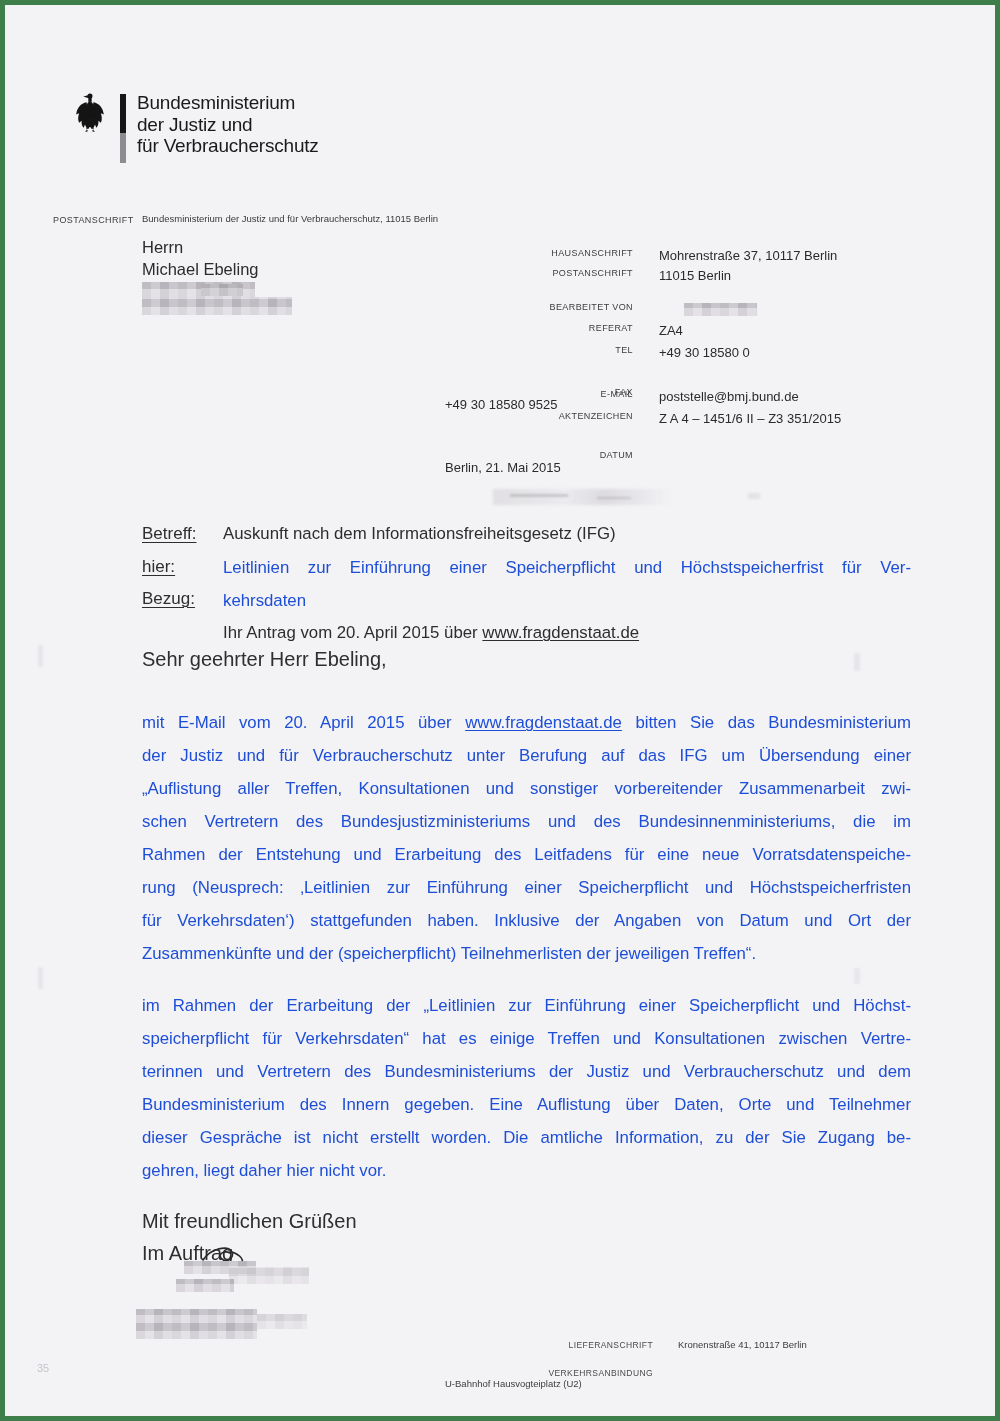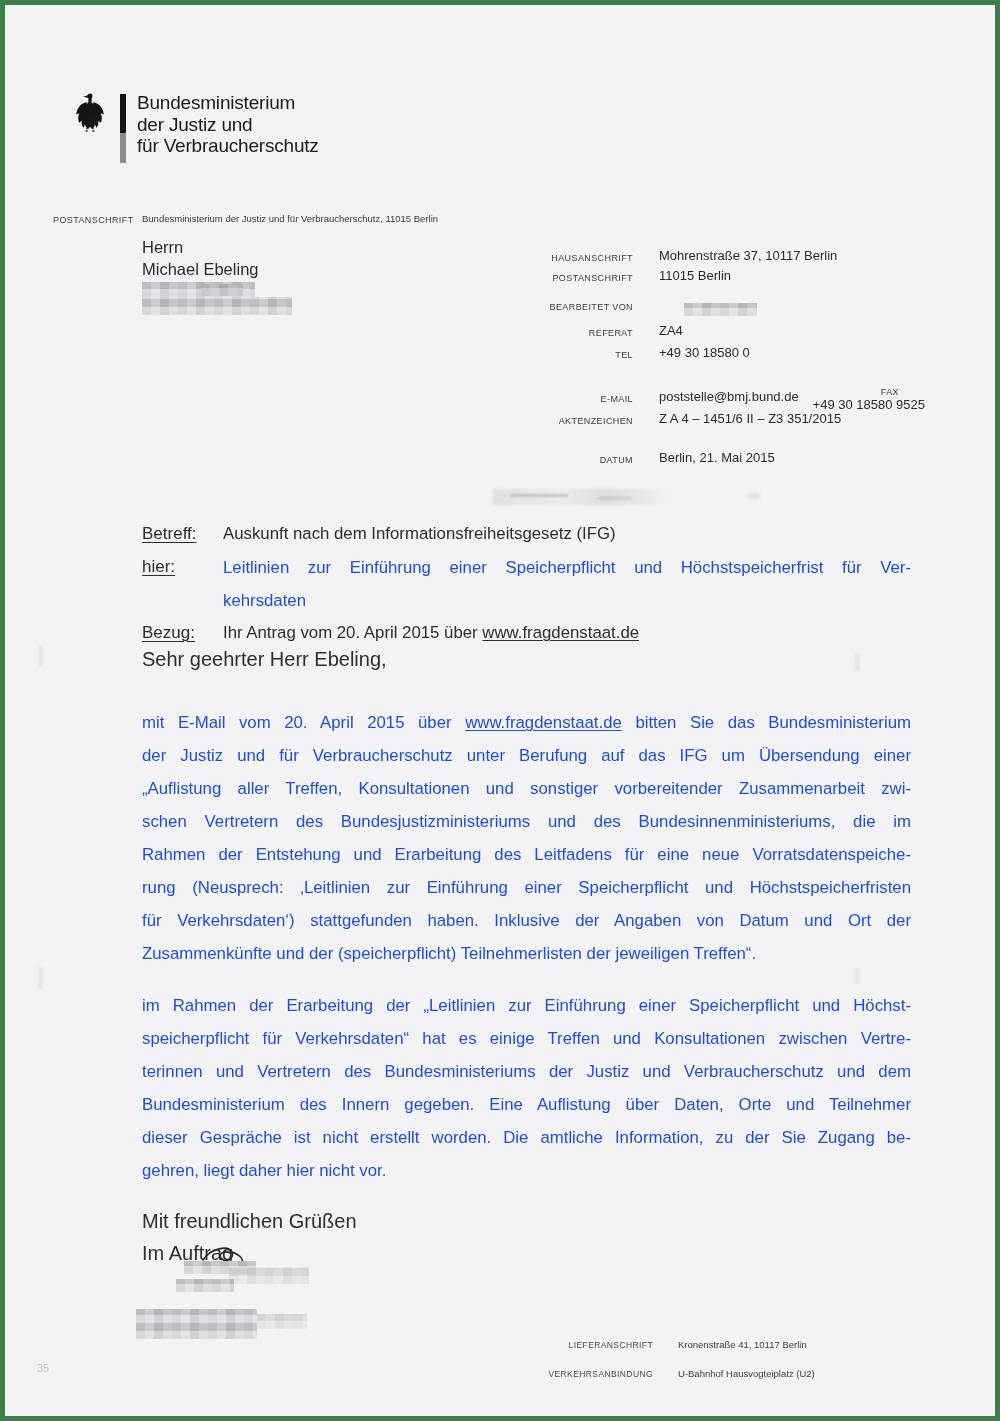--- a/index.html
+++ b/index.html
@@ -18,21 +18,21 @@
   .lh-bar{left:115px;top:89px;width:6px;height:69px;background:linear-gradient(#161616 0 56%, #8d8c90 56% 100%);}
   .ministry{left:132px;top:87px;font-size:19px;line-height:21.5px;color:#1a1a1a;letter-spacing:-0.2px;white-space:nowrap;}
   
   .cap{font-size:9px;letter-spacing:.4px;color:#3d3d3d;white-space:nowrap;}
   
   .ret-label{left:48px;top:210px;}
   .ret-line{left:137px;top:208px;font-size:9.5px;color:#3a3a3a;white-space:nowrap;}
   
   .recipient{left:137px;top:231px;font-size:16.5px;line-height:22px;color:#2b2b2b;}
   
-  .info-row{position:absolute;left:440px;width:480px;display:flex;align-items:flex-end;}
+  .info-row{position:absolute;left:440px;width:480px;display:flex;align-items:flex-start;}
   .info-label{width:214px;text-align:right;padding-right:26px;font-size:9px;letter-spacing:.4px;color:#3d3d3d;white-space:nowrap;box-sizing:border-box;}
   .info-value{font-size:13px;color:#2b2b2b;white-space:nowrap;}
   
   .sub-label{font-size:17px;color:#2d2d2d;text-decoration:underline;text-underline-offset:3px;text-decoration-thickness:1.3px;white-space:nowrap;}
   .sub-text{font-size:16.8px;color:#2d2d2d;white-space:nowrap;}
   .u{text-decoration:underline;text-underline-offset:2px;text-decoration-thickness:1px;}
   
   .bodytext{font-size:16.8px;color:#1d4ed8;}
   .lines{width:769px;line-height:33px;}
   .lines-narrow{width:688px;line-height:33px;}
@@ -119,33 +119,33 @@
     <div class="info-value">+49 30 18580 9525</div>
   </div>
   <div class="info-row" style="top:384px;">
     <div class="info-label">E-MAIL</div>
     <div class="info-value">poststelle@bmj.bund.de</div>
   </div>
   <div class="info-row" style="top:406px;">
     <div class="info-label">AKTENZEICHEN</div>
     <div class="info-value">Z A 4 – 1451/6 II – Z3 351/2015</div>
   </div>
-  <div class="info-row" style="top:445px;">
+  <div class="info-row" style="top:445px;flex-direction:column;">
     <div class="info-label">DATUM</div>
     <div class="info-value">Berlin, 21. Mai 2015</div>
   </div>
 
   <div class="abs sub-label" style="left:137px;top:519px;">Betreff:</div>
   <div class="abs sub-text" style="left:218px;top:519px;">Auskunft nach dem Informationsfreiheitsgesetz (IFG)</div>
   <div class="abs sub-label" style="left:137px;top:552px;">hier:</div>
   <div class="abs sub-text bodytext lines-narrow" style="left:218px;top:546px;white-space:normal;">
       <div class="jline">Leitlinien zur Einführung einer Speicherpflicht und Höchstspeicherfrist für Ver-</div>
       <div class="jline last">kehrsdaten</div>
     </div>
-  <div class="abs sub-label" style="left:137px;top:618px;">Bezug:</div>
+  <div class="abs sub-label" style="left:137px;top:584px;">Bezug:</div>
   <div class="abs sub-text" style="left:218px;top:618px;">
     <span>Ihr Antrag vom 20. April 2015 über </span><span class="u">www.fragdenstaat.de</span>
   </div>
 
   <div class="abs closing-line" style="left:137px;top:643px;">Sehr geehrter Herr Ebeling,</div>
 
   <div class="abs bodytext lines" style="left:137px;top:701px;">
       <div class="jline"><span>mit E-Mail vom 20. April 2015 über </span><span class="u">www.fragdenstaat.de</span><span> bitten Sie das Bundesministerium</span></div>
       <div class="jline">der Justiz und für Verbraucherschutz unter Berufung auf das IFG um Übersendung einer</div>
       <div class="jline">„Auflistung aller Treffen, Konsultationen und sonstiger vorbereitender Zusammenarbeit zwi-</div>
@@ -173,21 +173,21 @@
   <div class="px" style="left:179px;top:1256px;width:72px;height:13px;"></div>
   <div class="px light" style="left:224px;top:1262px;width:80px;height:17px;"></div>
   <div class="px" style="left:171px;top:1274px;width:58px;height:13px;"></div>
   <div class="px" style="left:131px;top:1304px;width:121px;height:30px;"></div>
   <div class="px light" style="left:252px;top:1309px;width:50px;height:15px;"></div>
 
   <div class="f-row" style="top:1334px;">
     <div class="f-label">LIEFERANSCHRIFT</div>
     <div class="f-value">Kronenstraße 41, 10117 Berlin</div>
   </div>
-  <div class="f-row" style="top:1363px;">
+  <div class="f-row" style="top:1363px;flex-direction:column;">
     <div class="f-label">VERKEHRSANBINDUNG</div>
     <div class="f-value">U-Bahnhof Hausvogteiplatz (U2)</div>
   </div>
 
   <div class="smudge" style="left:488px;top:484px;width:180px;height:16px;background:linear-gradient(90deg, rgba(60,55,65,.10), rgba(60,55,65,.04) 40%, rgba(60,55,65,.12) 62%, rgba(60,55,65,0));filter:blur(1.5px);"></div>
   <div class="smudge" style="left:505px;top:489px;width:58px;height:3px;background:rgba(45,42,50,.18);filter:blur(1px);"></div>
   <div class="smudge" style="left:592px;top:492px;width:34px;height:2px;background:rgba(45,42,50,.15);filter:blur(.8px);"></div>
   <div class="smudge" style="left:743px;top:488px;width:12px;height:6px;background:rgba(45,42,50,.08);filter:blur(1px);"></div>
   <div class="smudge" style="left:33px;top:640px;width:5px;height:22px;background:rgba(45,42,50,.06);filter:blur(.8px);"></div>
   <div class="smudge" style="left:33px;top:962px;width:5px;height:22px;background:rgba(45,42,50,.06);filter:blur(.8px);"></div>

